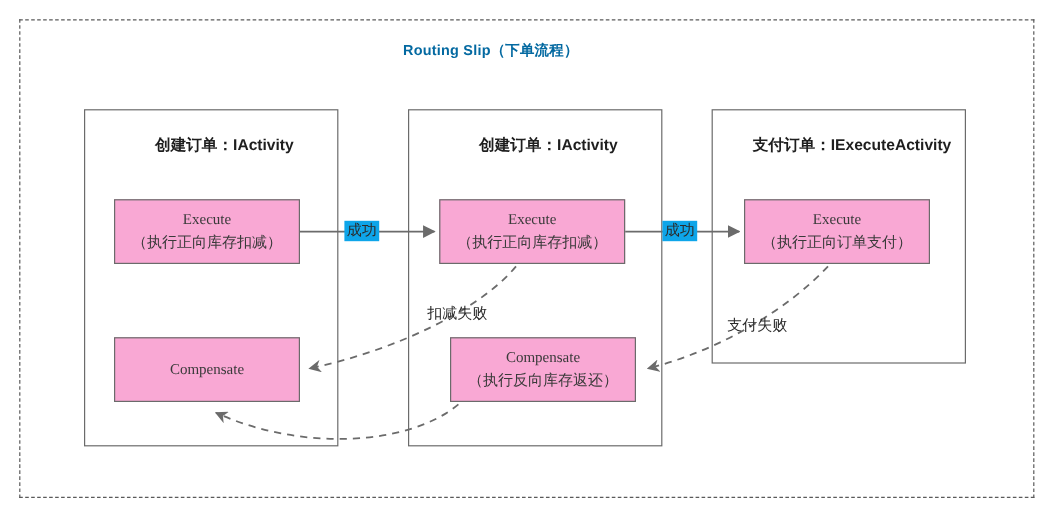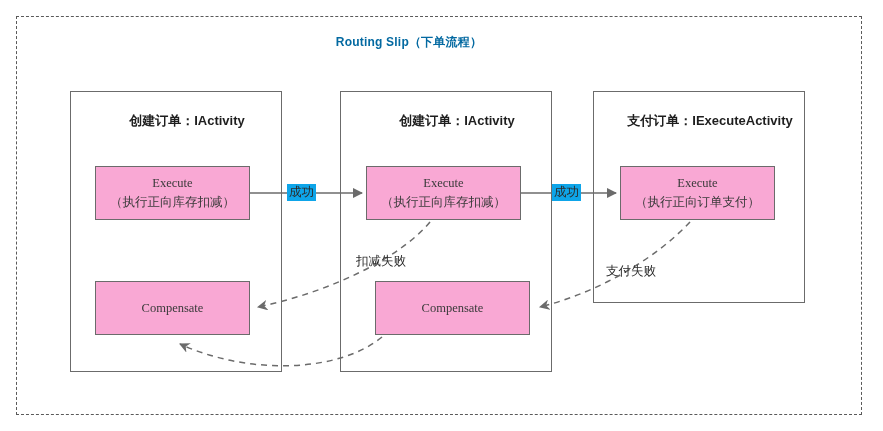--- a/index.html
+++ b/index.html
@@ -126,20 +126,21 @@
 
   <div class="activity-box" style="left:340px; top:91px; width:212px; height:281px;">
     <div class="activity-title">创建订单：IActivity</div>
   </div>
   <div class="step-box" style="left:366px; top:166px; width:155px; height:54px;">
     <div class="step-line-1">Execute</div>
     <div class="step-line-2">（执行正向库存扣减）</div>
   </div>
   <div class="step-box" style="left:375px; top:281px; width:155px; height:54px;">
     <div class="step-line-1">Compensate</div>
+    <div class="step-line-2">（执行反向库存返还）</div>
   </div>
 
   <div class="activity-box" style="left:593px; top:91px; width:212px; height:212px;">
     <div class="activity-title">支付订单：IExecuteActivity</div>
   </div>
   <div class="step-box" style="left:620px; top:166px; width:155px; height:54px;">
     <div class="step-line-1">Execute</div>
     <div class="step-line-2">（执行正向订单支付）</div>
   </div>
 

